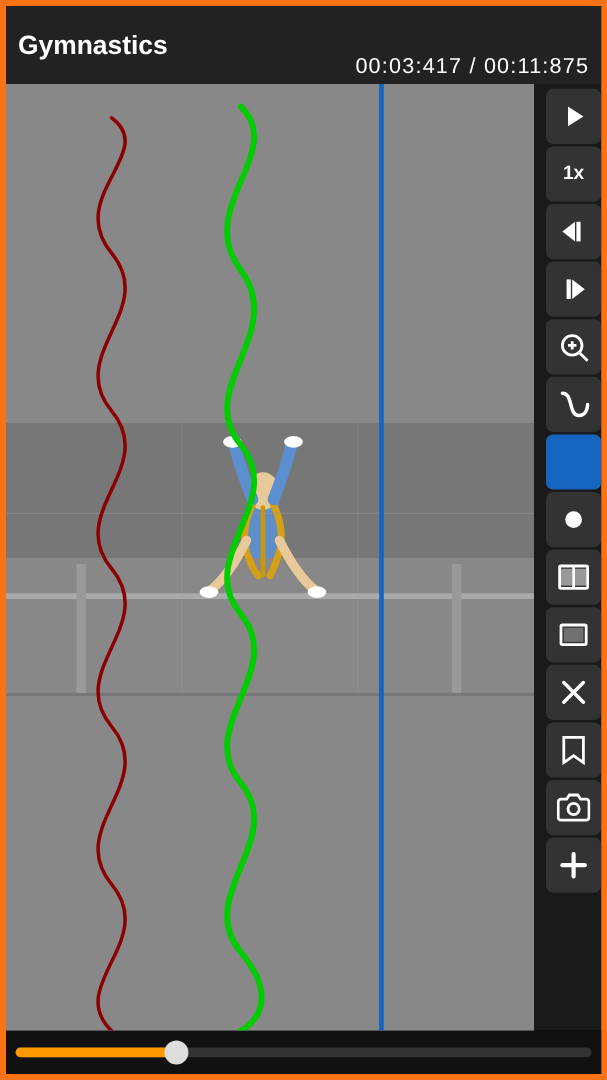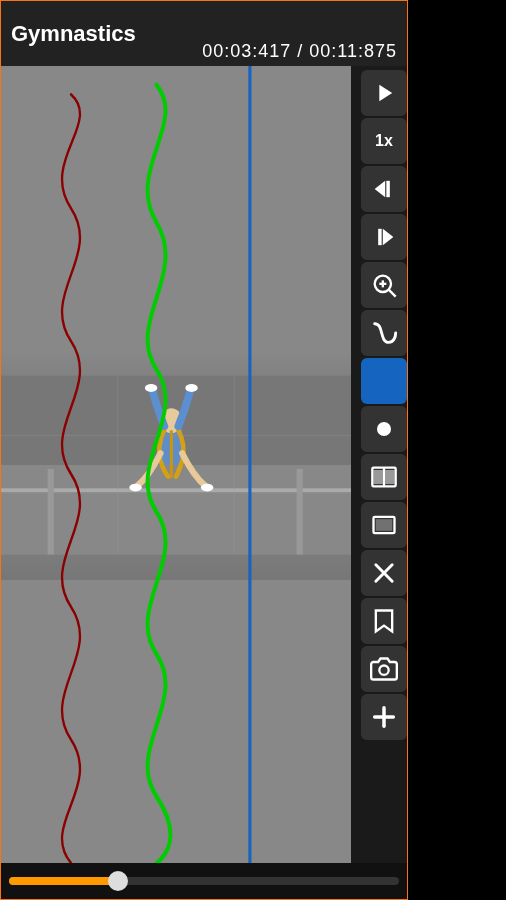--- a/index.html
+++ b/index.html
@@ -5,25 +5,25 @@
     * { margin: 0; padding: 0; box-sizing: border-box; }
     body {
       width: 506px;
       height: 900px;
       overflow: hidden;
       background: #000;
       font-family: Arial, sans-serif;
     }
 
     #app {
-      width: 408px;
+      width: 506px;
       height: 900px;
       display: flex;
       flex-direction: column;
-      border: 1px solid #f97316;
+      border: 5px solid #f97316;
     }
 
     
     #header {
       background: #222;
       color: #fff;
       display: flex;
       align-items: center;
       justify-content: space-between;
       padding: 0 10px;

